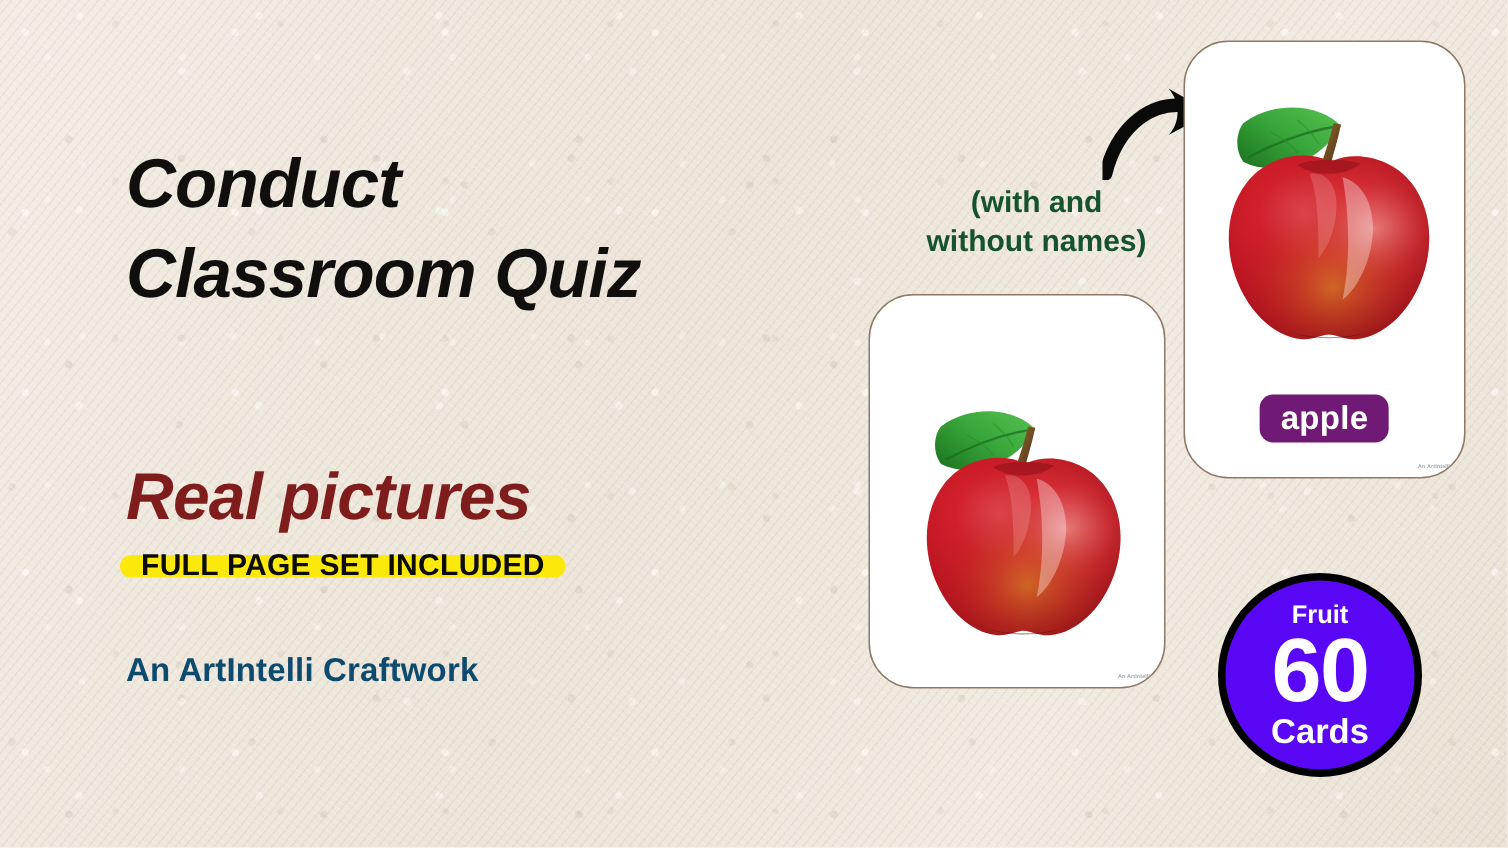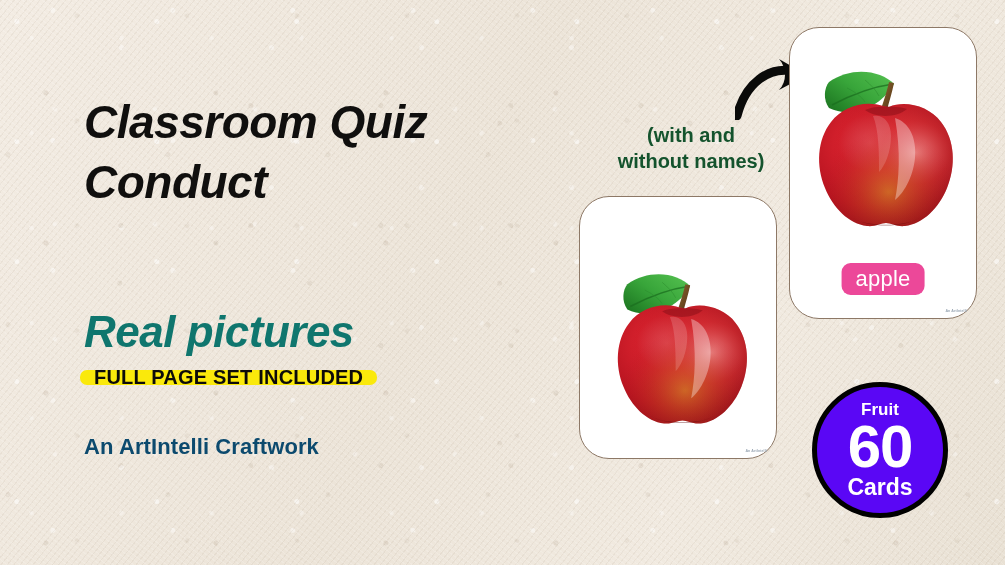--- a/index.html
+++ b/index.html
@@ -70,21 +70,21 @@
 
   .subhead {
     position: absolute;
     left: 84px;
     top: 310px;
     font-size: 44px;
     font-weight: bold;
     font-style: italic;
     letter-spacing: -0.5px;
     line-height: 1;
-    color: #0f766e;
+    color: #7f1d1d;
     white-space: nowrap;
   }
 
   .badge-yellow {
     position: absolute;
     left: 80px;
     top: 370px;
     height: 15px;
     padding: 0 14px;
     display: flex;
@@ -172,25 +172,25 @@
   .card-back .apple-wrap  { left: 9px;  top: 32px;  width: 170px; height: 178px; }
   .card-front .apple-wrap { left: 18px; top: 66px;  width: 165px; height: 172px; }
 
   .apple-svg { width: 100%; height: 100%; display: block; }
 
   .label-red {
     position: absolute;
     left: 50%;
     transform: translateX(-50%);
     bottom: 23px;
-    background: #ec4899;
+    background: #701a75;
     border-radius: 9px;
     padding: 4px 14px 5px;
     font-size: 22px;
-    font-weight: normal;
+    font-weight: bold;
     color: #ffffff;
     line-height: 1.05;
     letter-spacing: .2px;
   }
 
   
   .count-badge {
     position: absolute;
     left: 812px;
     top: 382px;
@@ -227,22 +227,22 @@
   }
 </style>
 </head>
 <body>
 
 <div class="stage">
 
   <div class="paper-texture"></div>
 
   <div class="headline">
+    <span class="line">Conduct</span>
     <span class="line">Classroom Quiz</span>
-    <span class="line">Conduct</span>
   </div>
 
   <div class="subhead">Real pictures</div>
 
   <div class="badge-yellow">
     <span>FULL PAGE SET INCLUDED</span>
   </div>
 
   <div class="byline">An ArtIntelli Craftwork</div>
 

